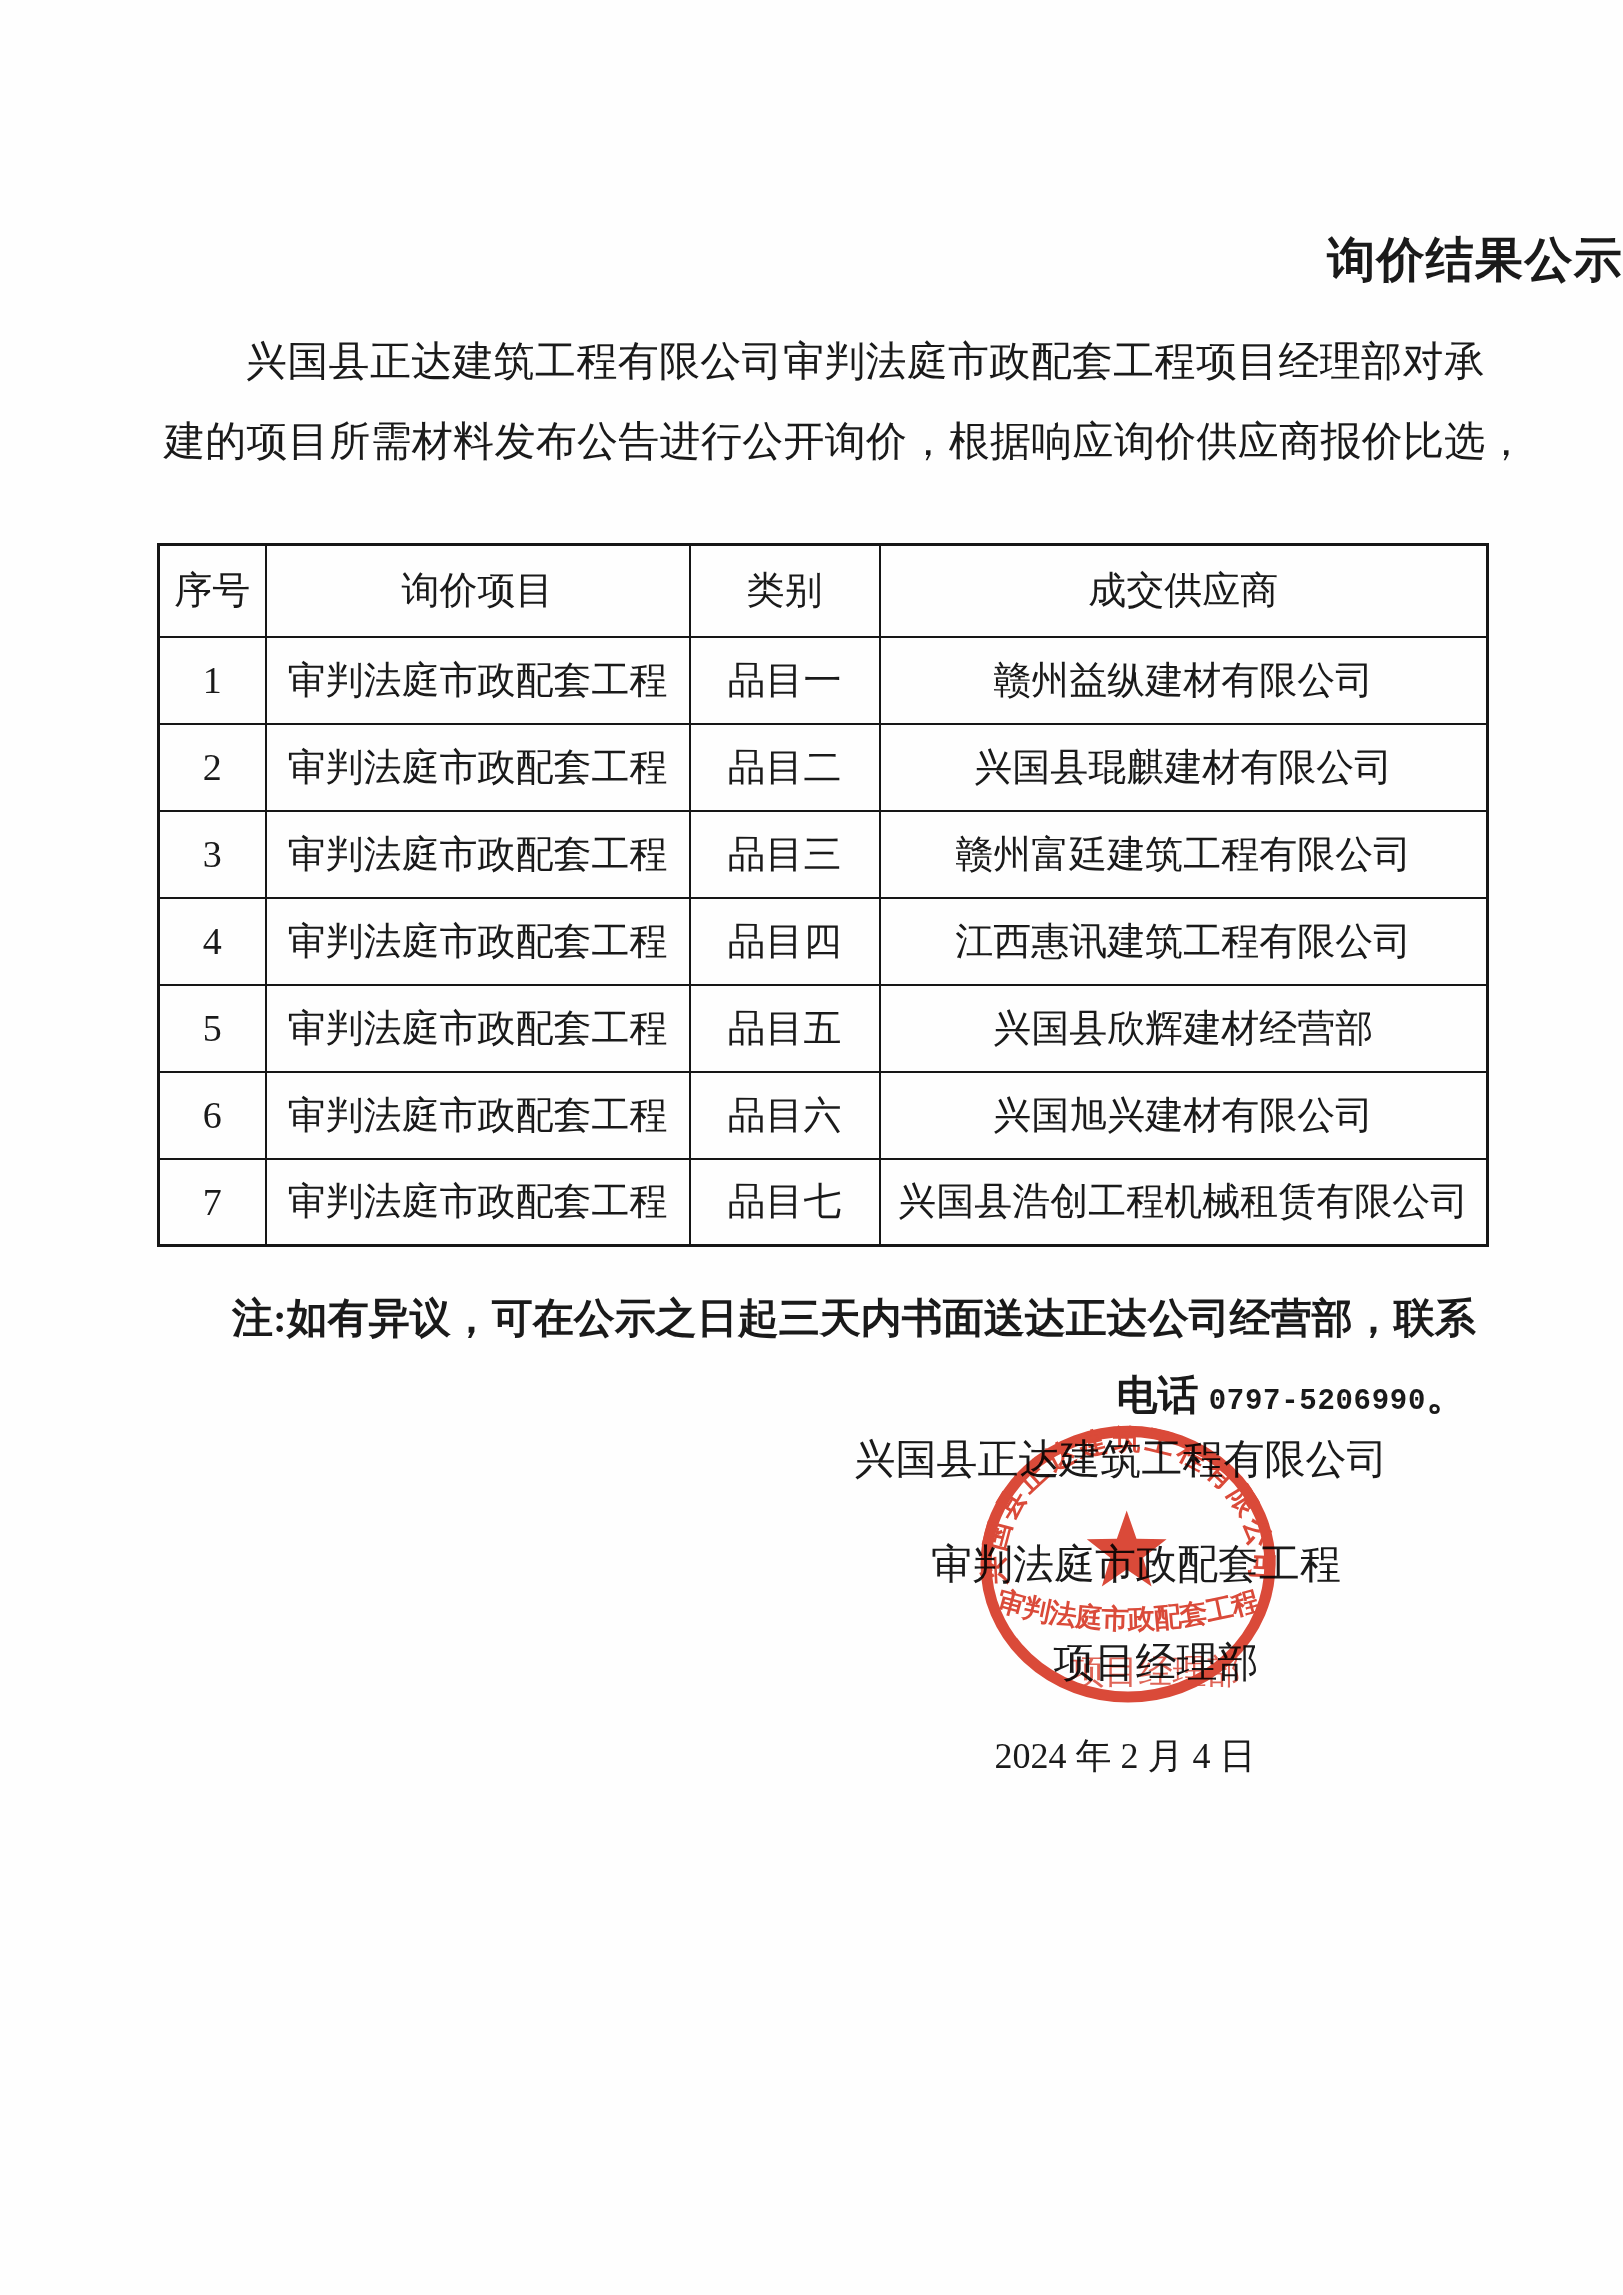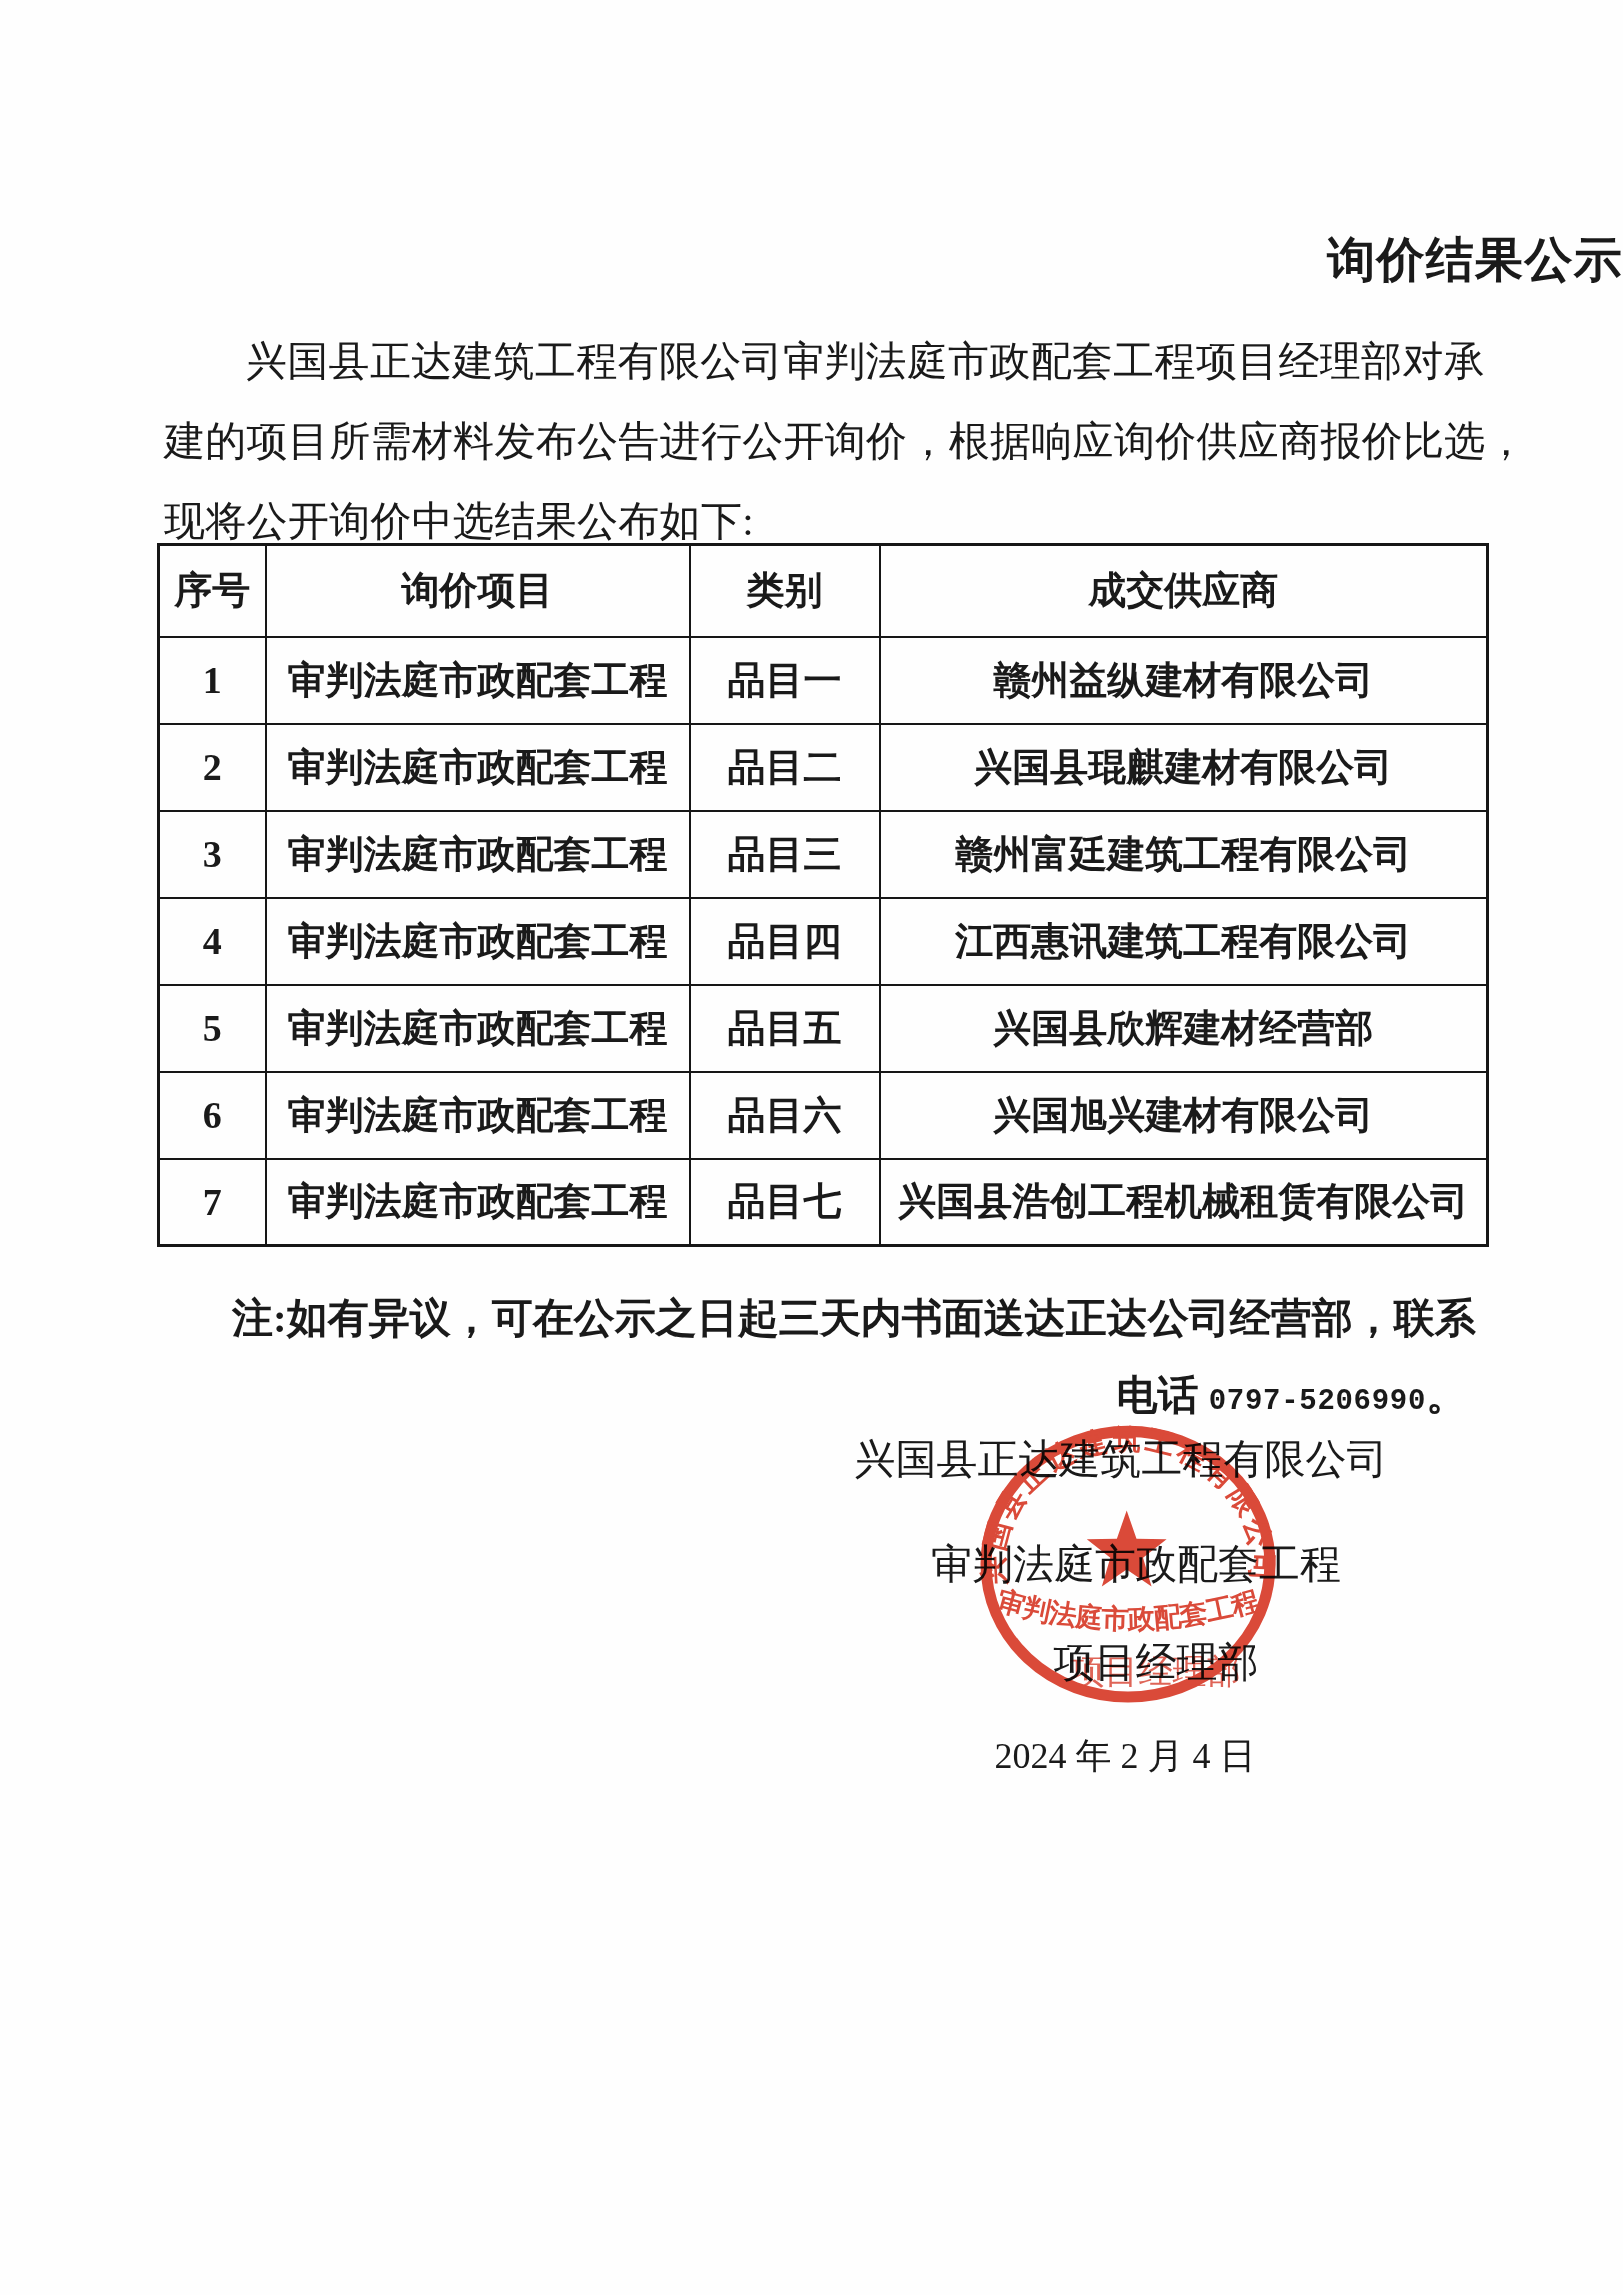--- a/index.html
+++ b/index.html
@@ -28,21 +28,21 @@
   table.results{
     position:absolute;top:543px;left:157px;
     width:1329px;
     border-collapse:collapse;
     table-layout:fixed;
     font-size:38px;
   }
   table.results th, table.results td{
     border:2px solid #161616;
     text-align:center;vertical-align:middle;
-    font-weight:700;
+    font-weight:400;
     padding:0 3.9px;
     overflow:hidden;white-space:nowrap;
   }
   table.results{border:3.3px solid #161616;}
   tr.hdr{height:92px;}
   tr.row{height:87px;}
   .note{
     position:absolute;top:1280px;left:164px;width:1303px;
     font-size:41px;line-height:77px;font-weight:700;text-align:right;
   }
@@ -72,21 +72,20 @@
 </head>
 <body>
 
 <div class="page">
 
   <div class="doc-title">询价结果公示</div>
 
   <div class="intro">
     <div class="line indent">兴国县正达建筑工程有限公司审判法庭市政配套工程项目经理部对承</div>
     <div class="line">建的项目所需材料发布公告进行公开询价，根据响应询价供应商报价比选，</div>
-    <div class="line">现将公开询价中选结果公布如下:</div>
   </div>
 
   <table class="results">
     <colgroup>
       <col style="width:107px">
         <col style="width:424px">
         <col style="width:190px">
         <col style="width:608px">
     </colgroup>
     <tbody>

